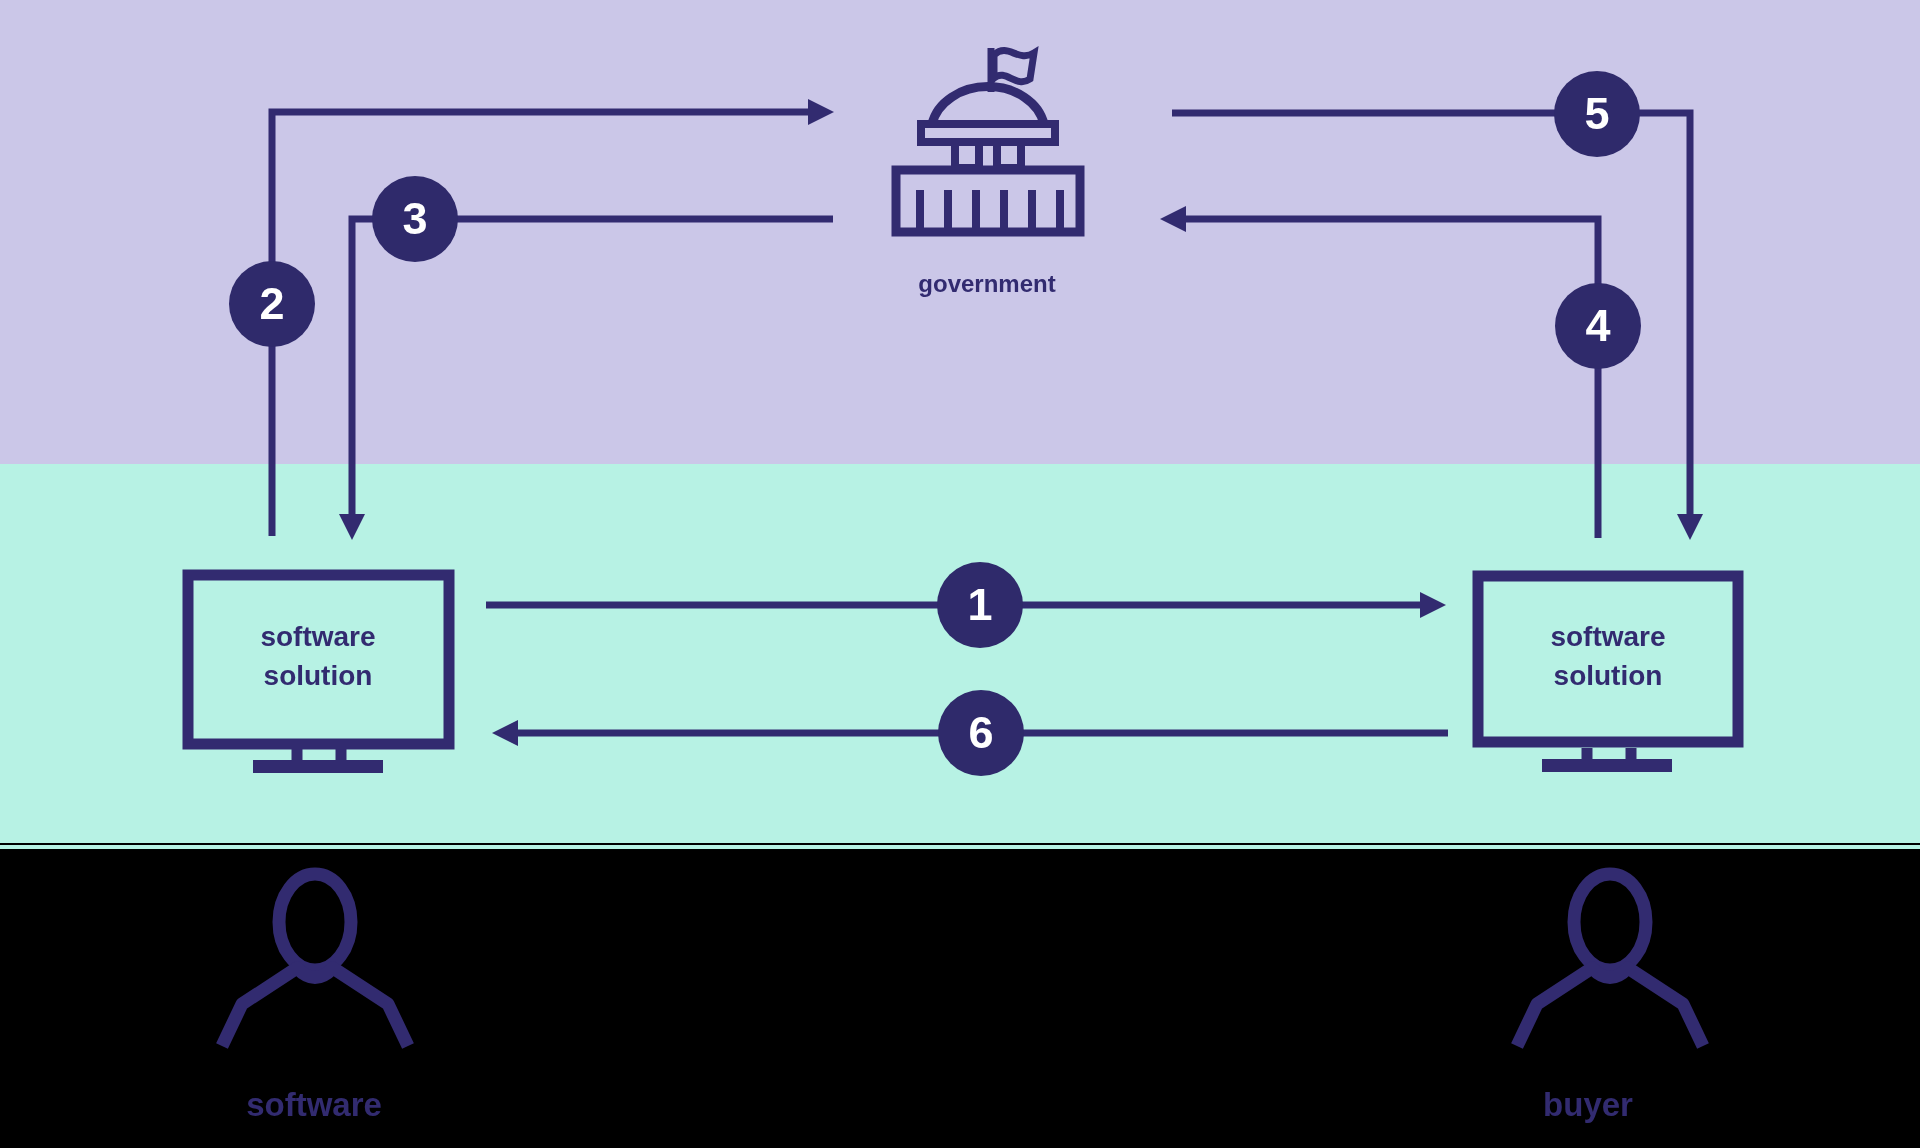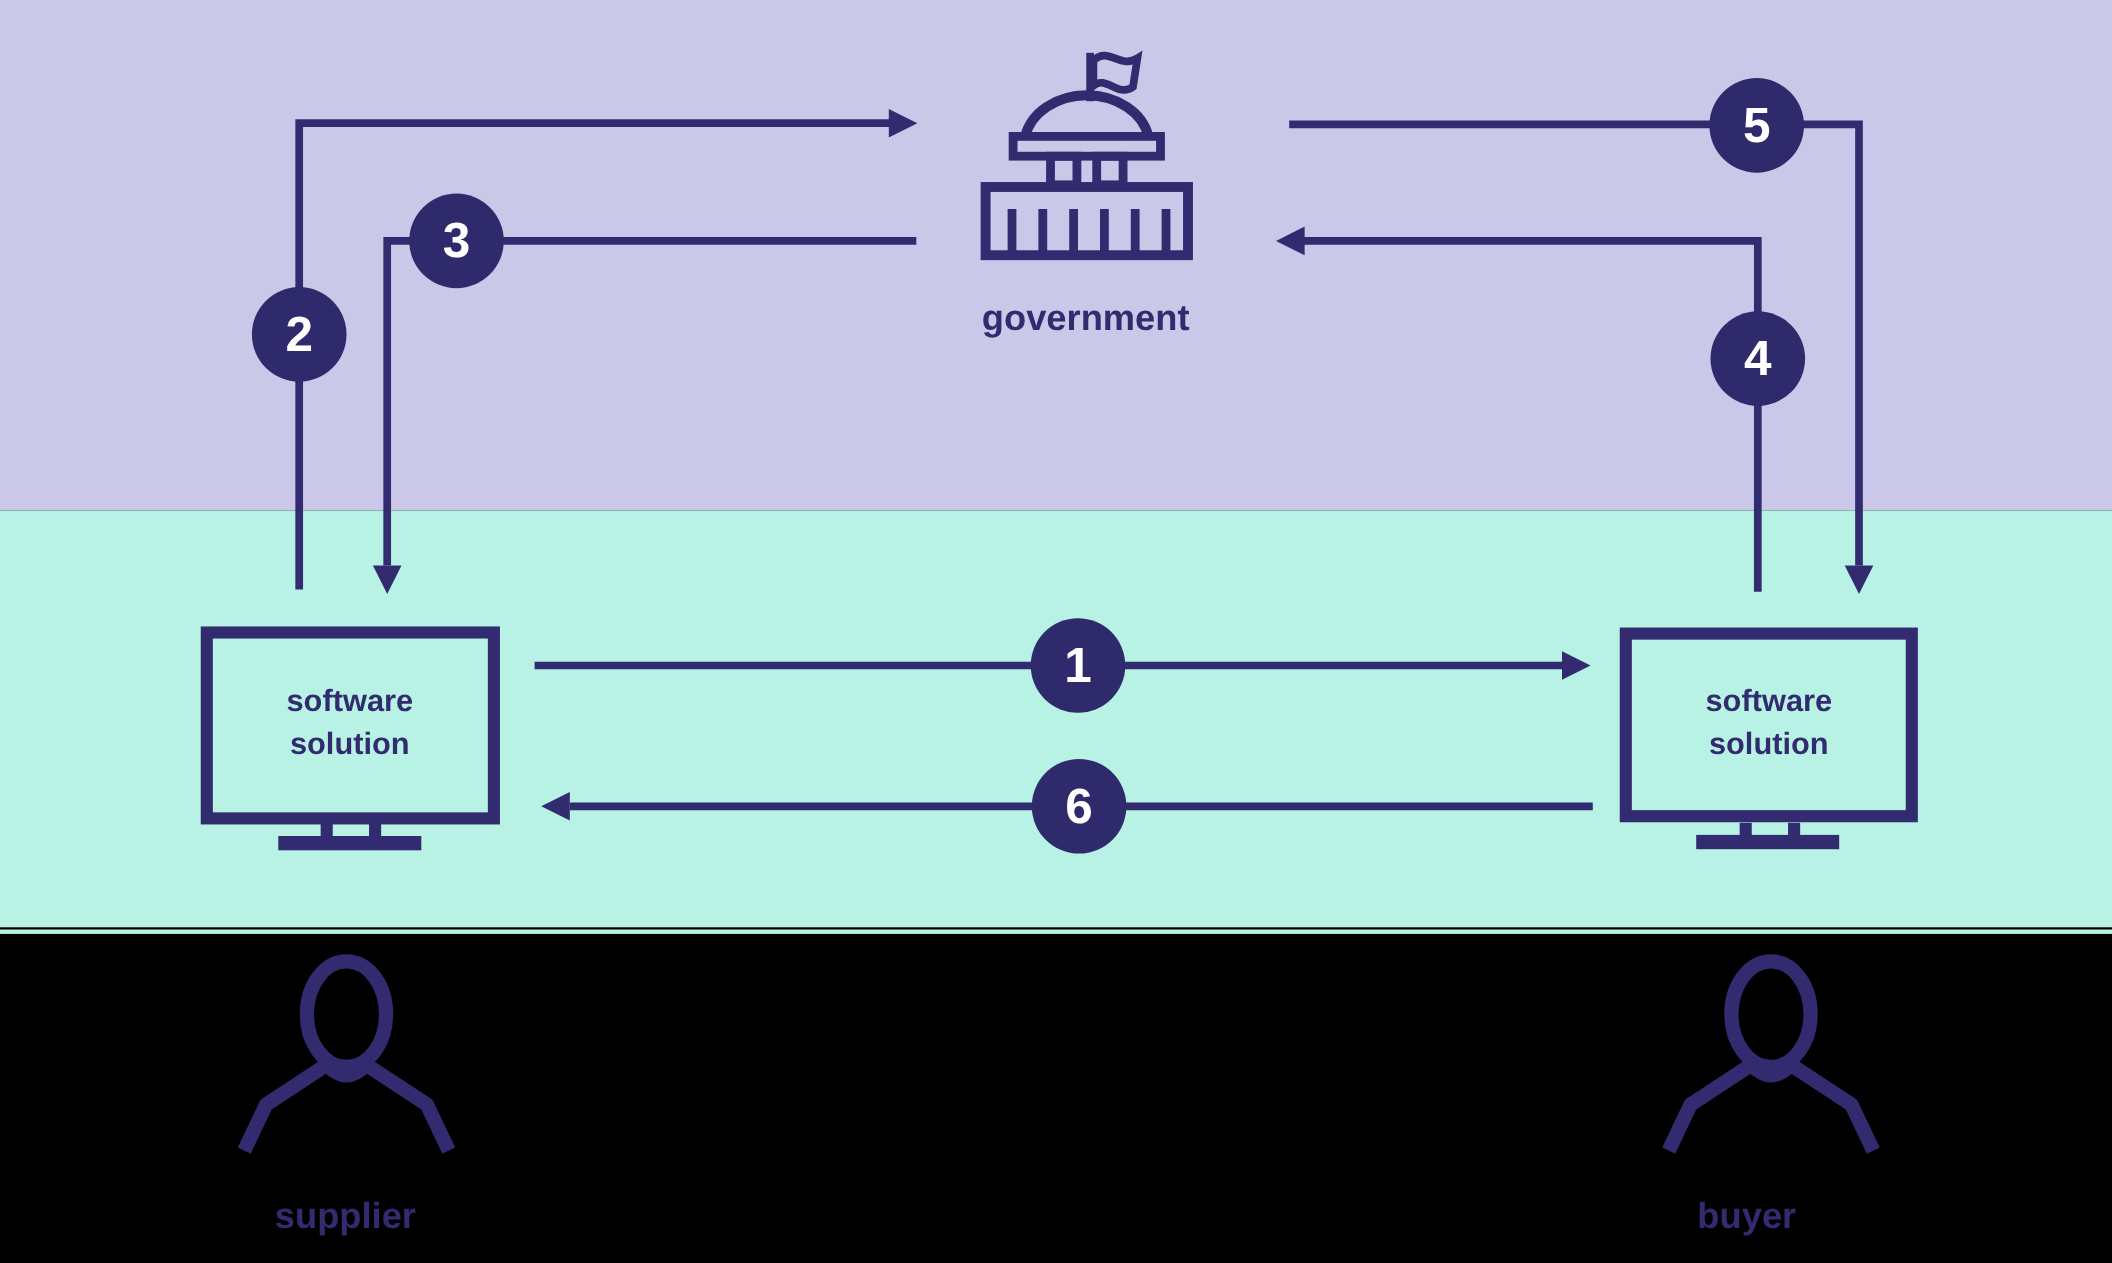--- a/index.html
+++ b/index.html
@@ -12,21 +12,21 @@
   .band-gov{top:0;height:464px;background:var(--band_government,#cbc7e8);}
   .band-soft{top:464px;height:385px;background:var(--band_software,#b7f2e4);}
   .edge-hairline{position:absolute;left:0;top:843px;width:100%;height:2px;background:#000;}
   svg.overlay{position:absolute;left:0;top:0;}
   .stroke{stroke:var(--ink,#322b70);fill:none;}
   .fill{fill:var(--ink,#322b70);stroke:none;}
   .label{
     position:absolute;color:var(--ink,#322b70);font-weight:bold;
     text-align:center;transform:translateX(-50%);
   }
-  .label-gov{font-size:33px;}
+  .label-gov{font-size:24px;}
   .label-sys{width:210px;font-size:28px;line-height:39px;text-align:center;}
   .label-person{font-size:33px;}
   .badge{
     position:absolute;width:86px;height:86px;border-radius:50%;
     background:var(--badge_bg,#2f2a6b);color:var(--badge_text,#fff);
     font-size:45px;font-weight:bold;
     display:flex;align-items:center;justify-content:center;
     transform:translate(-50%,-50%);
   }
 </style>
@@ -118,17 +118,17 @@
   <div class="badge" style="left:1598px;top:326px;">4</div>
   <div class="badge" style="left:1597px;top:114px;">5</div>
   <div class="badge" style="left:981px;top:733px;">6</div>
 
   <div class="label label-gov" style="left:987px;top:270px;">government</div>
 
   <div class="label label-sys" style="left:318px;top:617px;">software solution</div>
 
   <div class="label label-sys" style="left:1608px;top:617px;">software solution</div>
 
-  <div class="label label-person" style="left:314px;top:1086px;">supplier</div>
+  <div class="label label-person" style="left:314px;top:1086px;">software</div>
 
   <div class="label label-person" style="left:1588px;top:1086px;">buyer</div>
 
 </div>
 
 </body></html>

